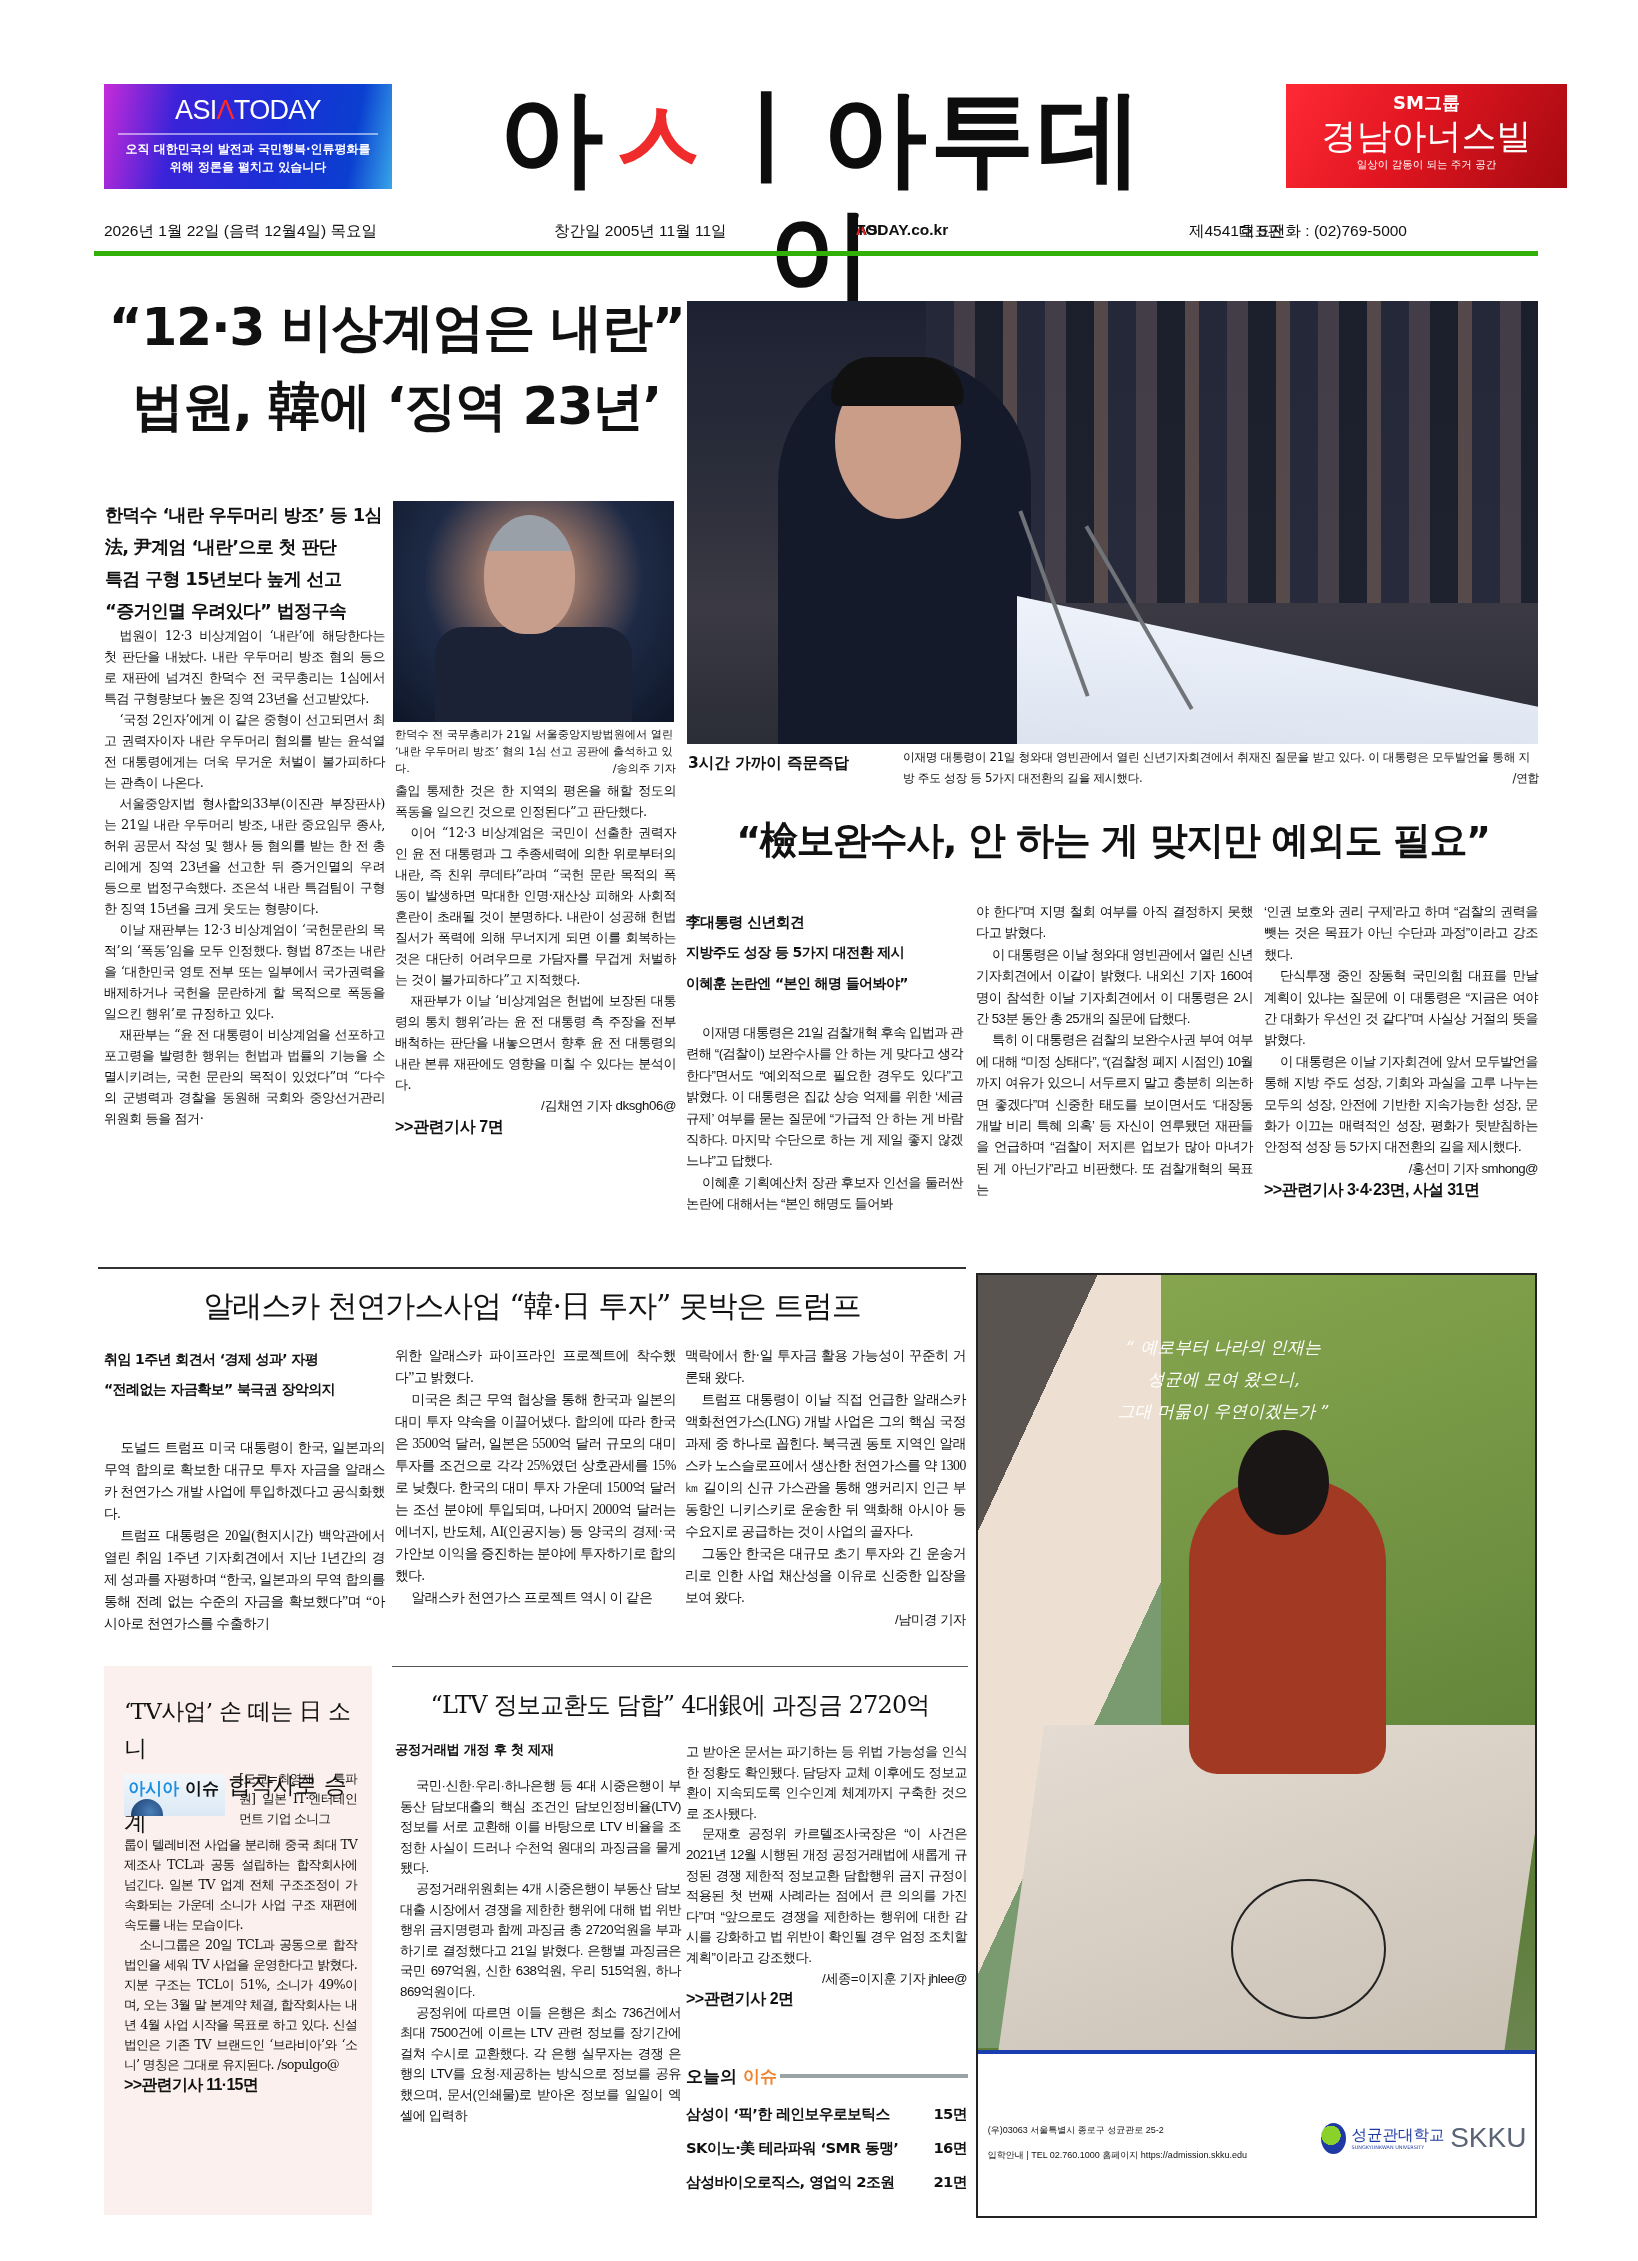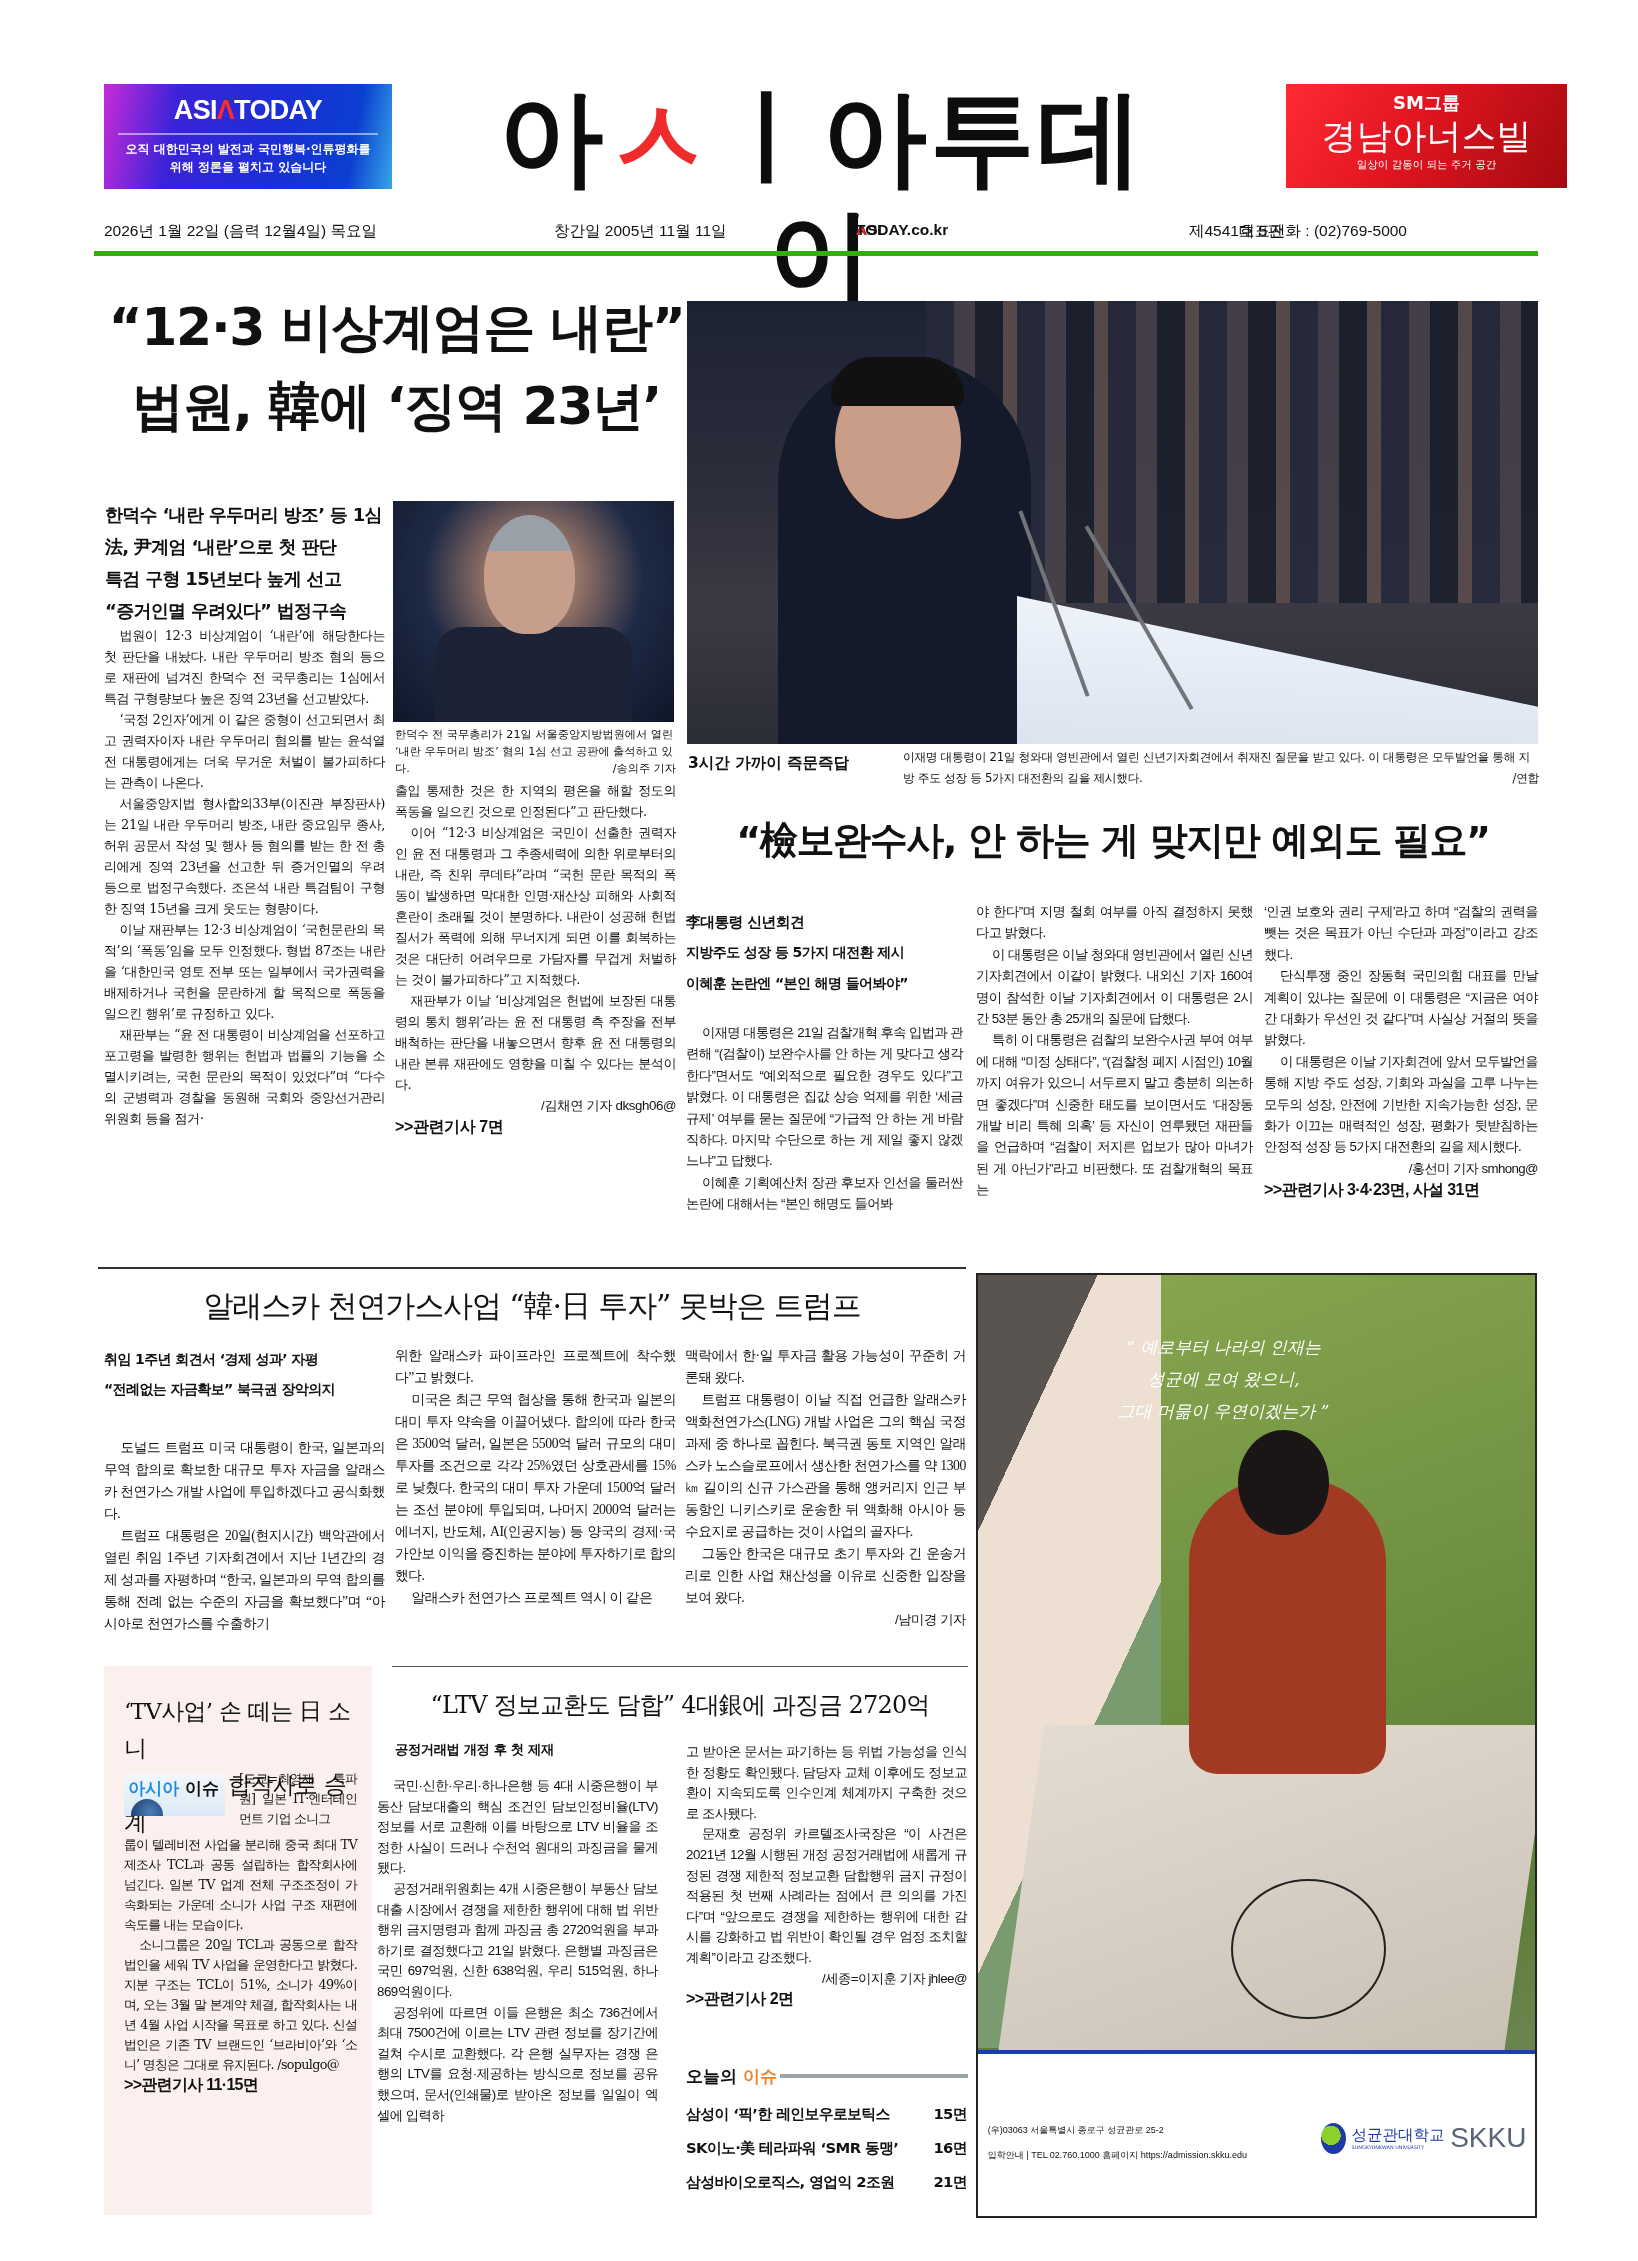--- a/index.html
+++ b/index.html
@@ -4,21 +4,21 @@
 <style>
   * { box-sizing: border-box; margin: 0; padding: 0; }
   html, body { width: 1639px; height: 2261px; background: #ffffff; overflow: hidden; }
   body { font-family: "DejaVu Sans", "Liberation Sans", sans-serif; color: #111; position: relative; }
   .abs { position: absolute; }
 
   
   .ad-left { left: 104px; top: 84px; width: 288px; height: 105px;
     background: linear-gradient(100deg, #c62bd9 0%, #3a23d8 25%, #1a2fd6 60%, #0b3fd0 85%, #37a5e8 100%);
     color: #fff; text-align: center; }
-  .ad-left .brand { font-family: "Liberation Sans", sans-serif; font-weight: bold; font-size: 27px; margin-top: 11.2px; letter-spacing: -0.7px; }
+  .ad-left .brand { font-family: "Liberation Sans", sans-serif; font-weight: normal; font-size: 27px; margin-top: 11.2px; letter-spacing: -0.7px; }
   .ad-left .brand .a { color: #ff2a2a; }
   .ad-left .rule { width: 260px; height: 1.4px; background: rgba(255,255,255,0.5); margin: 7px auto 5.6px; }
   .ad-left .slogan { font-size: 12px; font-weight: bold; line-height: 18px; }
 
   .logo { left: 485px; top: 79px; width: 674px; height: 119px; font-size: 105px; font-weight: bold; letter-spacing: 2.8px; line-height: 119px; font-family: "DejaVu Sans", sans-serif; color: #0d0d0d; text-align: center; }
   .logo .red { color: #ef2b2b; }
 
   .ad-right { left: 1257px; top: 84px; width: 281px; height: 104px;
     background: linear-gradient(120deg, #ff2a35 0%, #e01520 45%, #a50a10 100%); color: #fff; text-align: center; margin-left: 29px; }
   .ad-right .group { font-size: 18px; font-weight: bold; margin-top: 7px; }
@@ -91,21 +91,21 @@
   .asia-issue .globe { position:absolute; left: 7px; top: 25px; width: 32px; height: 32px; border-radius: 50%; background: radial-gradient(circle at 60% 40%, #4b7fb8, #0d2d5c); }
   .sony-lead { left: 239px; top: 1769px; width: 118px; }
   .sony-body { left: 124px; top: 1835px; width: 233px; }
   .body-sony { font-family: "DejaVu Serif", serif; font-size: 12.8px; line-height: 20px; letter-spacing: -0.7px; text-align: justify; }
   .body-sony p { text-indent: 1.2em; }
 
   
   .rule2 { left: 392px; top: 1666px; width: 576px; height: 1.4px; background: #555; }
   .ltv-h1 { left: 392px; top: 1689px; width: 576px; text-align: center; font-family: "DejaVu Serif", serif; font-size: 24px; letter-spacing: -0.8px; }
   .ltv-sub { left: 395px; top: 1741px; width: 281px; font-size: 13.3px; font-weight: bold; letter-spacing: -0.4px; }
-  .ltv1 { left: 377px; top: 1776px; width: 281px; }
+  .ltv1 { left: 400px; top: 1776px; width: 281px; }
   .ltv2 { left: 686px; top: 1742px; width: 281px; }
   .body-ltv { font-family: "Liberation Sans", sans-serif; font-size: 13.3px; line-height: 20.6px; letter-spacing: -0.5px; text-align: justify; }
   .body-ltv p { text-indent: 1.2em; }
 
   
   .today-title { left: 686px; top: 2065px; font-size: 17px; font-weight: bold; white-space: nowrap; }
   .today-title .orange { color: #f0822a; }
   .today-line { left: 780px; top: 2074px; width: 188px; height: 3.5px; background: #9aa4a6; }
   .today-list { left: 686px; top: 2100px; width: 281px; }
   .today-item { display: flex; justify-content: space-between; font-size: 14.8px; font-weight: bold; height: 34px; line-height: 28px; letter-spacing: -0.6px; }

